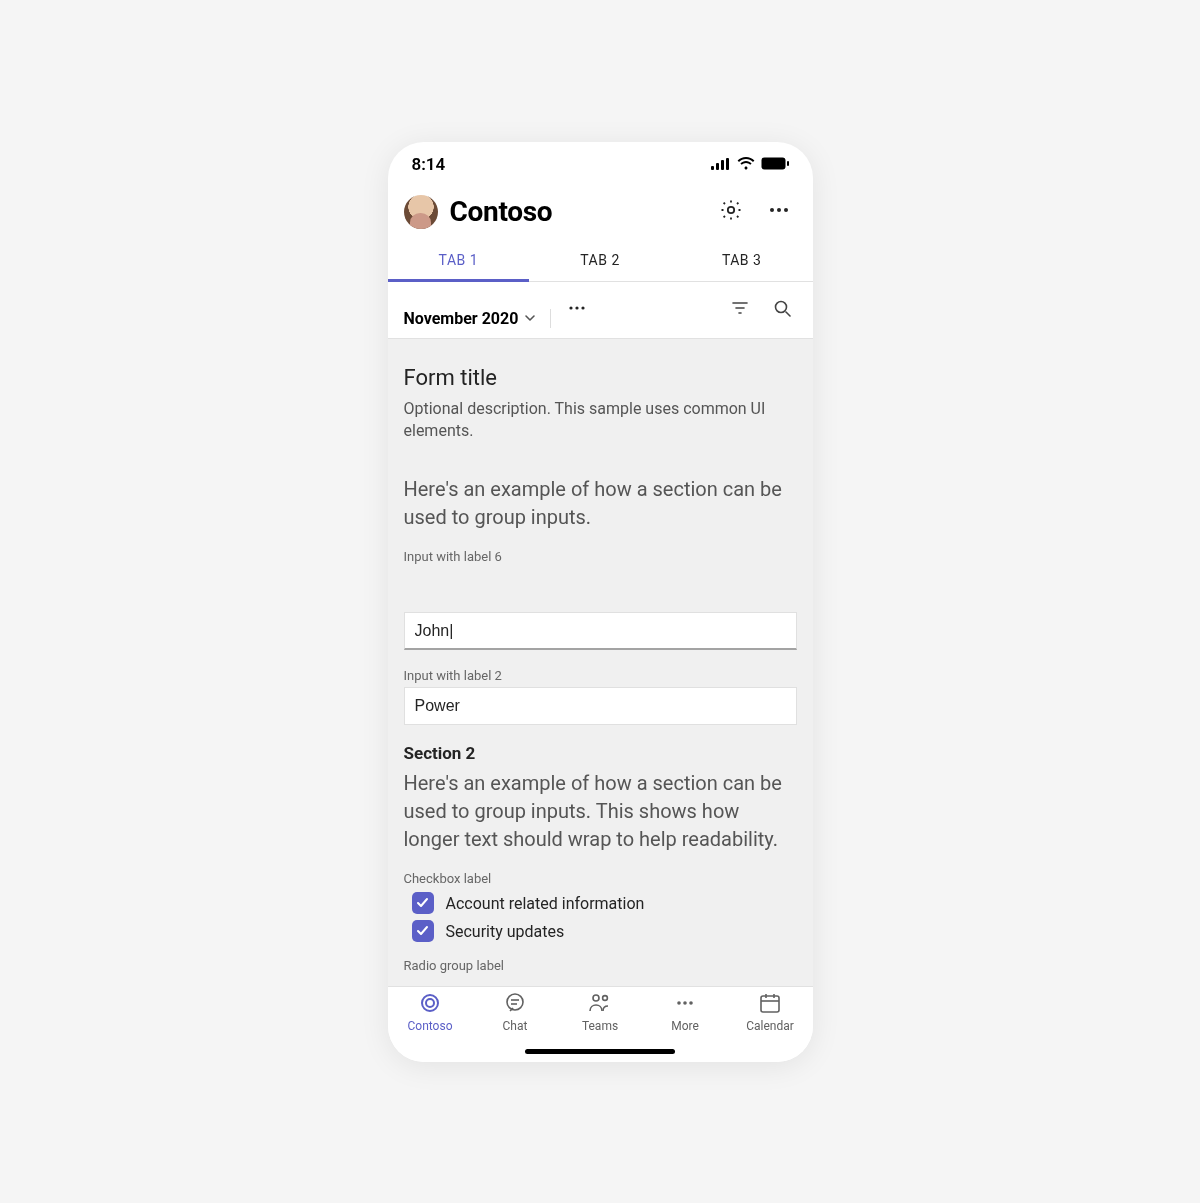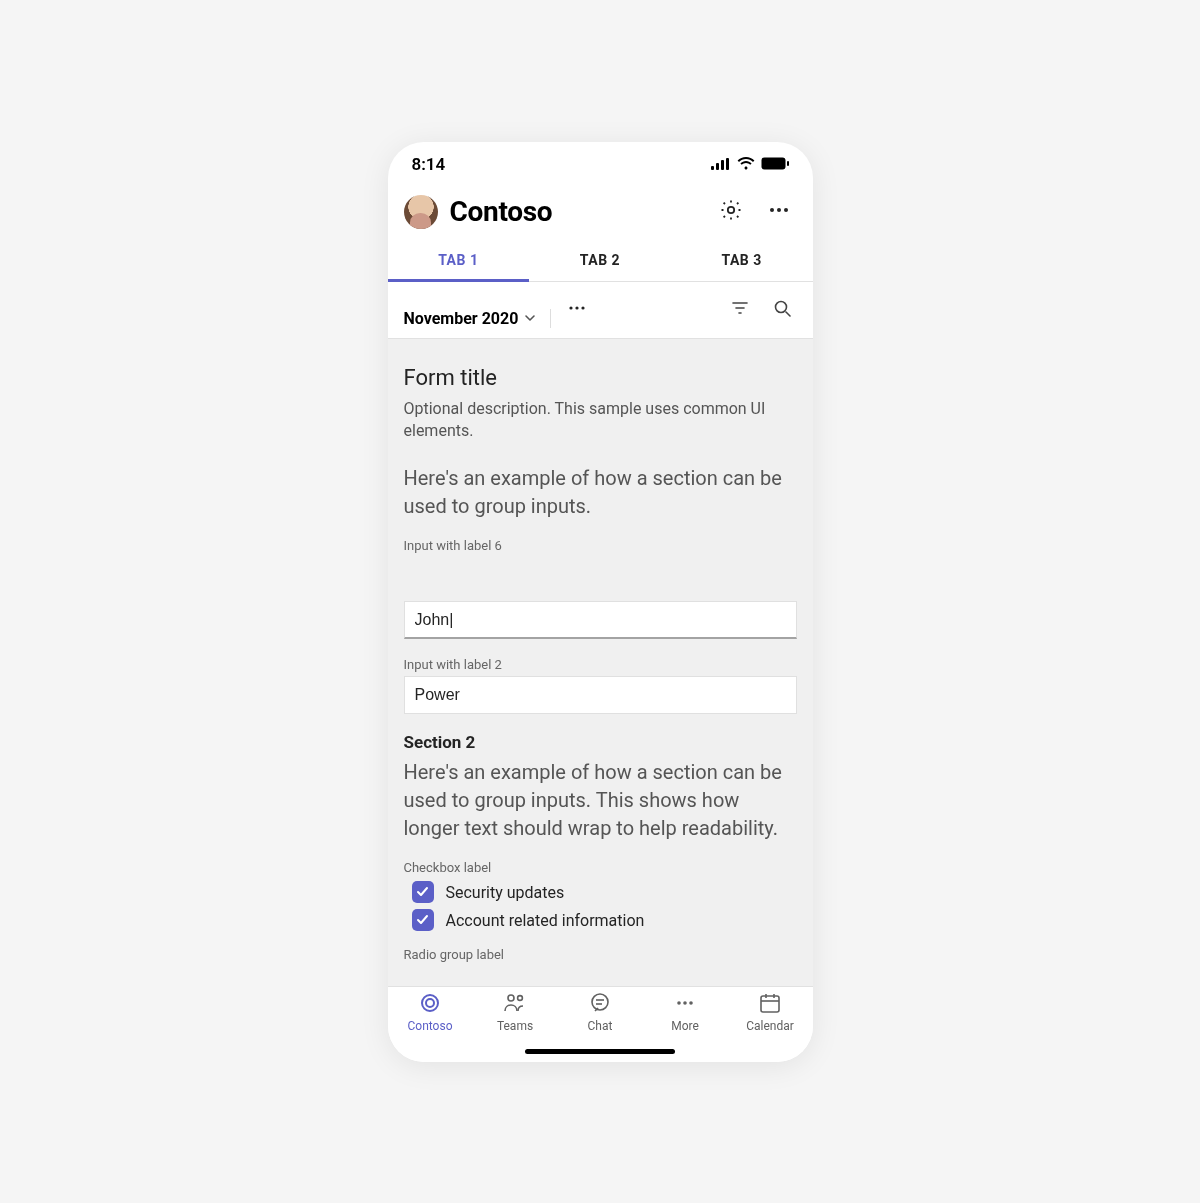--- a/index.html
+++ b/index.html
@@ -70,21 +70,21 @@
   
   .tabs {
     display: flex;
     border-bottom: 1px solid #e1e1e1;
   }
   .tab {
     flex: 1;
     text-align: center;
     padding: 12px 0 13px 0;
     font-size: 14px;
-    font-weight: 700;
+    font-weight: 400;
     letter-spacing: 0.5px;
     color: #242424;
     position: relative;
   }
   .tab.active {
     color: #5B5FC7;
   }
   .tab.active::after {
     content: "";
     position: absolute;
@@ -113,21 +113,21 @@
   .toolbar .spacer { flex:1; }
   
   .content {
     background: #f0f0f0;
     flex: 1;
     overflow-y: auto;
     padding: 26px 16px 12px 16px;
     color: #242424;
   }
   .form-title { font-size: 22px; font-weight: 400; margin-bottom: 8px; }
-  .form-desc  { font-size: 16px; color: #555; line-height: 1.4; margin-bottom: 22px; }
+  .form-desc  { font-size: 16px; color: #555; line-height: 1.4; margin-bottom: 33px; }
   .sec-title  { font-size: 17px; font-weight: 700; margin-bottom: 6px; }
   .sec-desc   { font-size: 20px; color: #555; line-height: 1.4; margin-bottom: 18px; }
   .field-label{ font-size: 13px; color: #666; margin-bottom: 4px; }
   .textfield {
     width: 100%;
     height: 38px;
     background: #fff;
     border: 1px solid #e0e0e0;
     padding: 0 10px;
     font-size: 16px;
@@ -284,75 +284,75 @@
     <div class="sec-desc">Here's an example of how a section can be used to group inputs. This shows how longer text should wrap to help readability.</div>
 
     <div class="group-label">Checkbox label</div>
 
     <div class="check-row">
       <div class="checkbox">
         <span><svg width="13" height="13" viewBox="0 0 13 13">
               <path d="M2 7l3 3 6-7" fill="none" stroke="#fff" stroke-width="2" stroke-linecap="round" stroke-linejoin="round"></path>
             </svg></span>
       </div>
-      <span>Security updates</span>
+      <span>Account related information</span>
     </div>
     <div class="check-row">
       <div class="checkbox">
         <span><svg width="13" height="13" viewBox="0 0 13 13">
               <path d="M2 7l3 3 6-7" fill="none" stroke="#fff" stroke-width="2" stroke-linecap="round" stroke-linejoin="round"></path>
             </svg></span>
       </div>
-      <span>Account related information</span>
+      <span>Security updates</span>
     </div>
 
     <div class="group-label">Radio group label</div>
   </div>
 
   <div class="bottomnav">
     <div class="navitem active">
       <div class="navicon">
           <span>
         <svg width="24" height="24" viewBox="0 0 24 24" fill="none" stroke="#5B5FC7" stroke-width="2">
               <circle cx="12" cy="12" r="8"></circle>
               <circle cx="12" cy="12" r="4"></circle>
             </svg>
       </span>
         </div>
       <span>Contoso</span>
+    </div>
+    <div class="navitem">
+      <div class="navicon">
+          <span>
+        <svg width="24" height="24" viewBox="0 0 24 24" fill="none" stroke="#616161" stroke-width="1.6">
+              <circle cx="12" cy="11" r="8"></circle>
+              <path d="M7 20l3-3"></path>
+              <line x1="8" y1="9" x2="16" y2="9"></line>
+              <line x1="8" y1="13" x2="14" y2="13"></line>
+            </svg>
+      </span>
+        </div>
+      <span>Chat</span>
     </div>
     <div class="navitem">
       <div class="navicon">
           <span>
         <svg width="26" height="24" viewBox="0 0 26 24" fill="none" stroke="#616161" stroke-width="1.6">
               <circle cx="9" cy="7" r="3"></circle>
               <circle cx="18" cy="7" r="2.4"></circle>
               <path d="M3 20c0-4 3-6 6-6s6 2 6 6"></path>
               <path d="M16 20c0-3 2-5 5-5"></path>
             </svg>
       </span>
         </div>
       <span>Teams</span>
     </div>
     <div class="navitem">
       <div class="navicon">
           <span>
-        <svg width="24" height="24" viewBox="0 0 24 24" fill="none" stroke="#616161" stroke-width="1.6">
-              <circle cx="12" cy="11" r="8"></circle>
-              <path d="M7 20l3-3"></path>
-              <line x1="8" y1="9" x2="16" y2="9"></line>
-              <line x1="8" y1="13" x2="14" y2="13"></line>
-            </svg>
-      </span>
-        </div>
-      <span>Chat</span>
-    </div>
-    <div class="navitem">
-      <div class="navicon">
-          <span>
         <svg width="24" height="24" viewBox="0 0 24 24">
               <circle cx="6" cy="12" r="1.8" fill="#616161"></circle>
               <circle cx="12" cy="12" r="1.8" fill="#616161"></circle>
               <circle cx="18" cy="12" r="1.8" fill="#616161"></circle>
             </svg>
       </span>
         </div>
       <span>More</span>
     </div>
     <div class="navitem">

